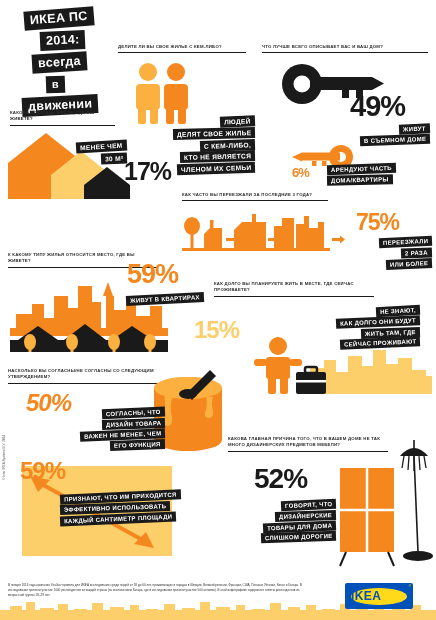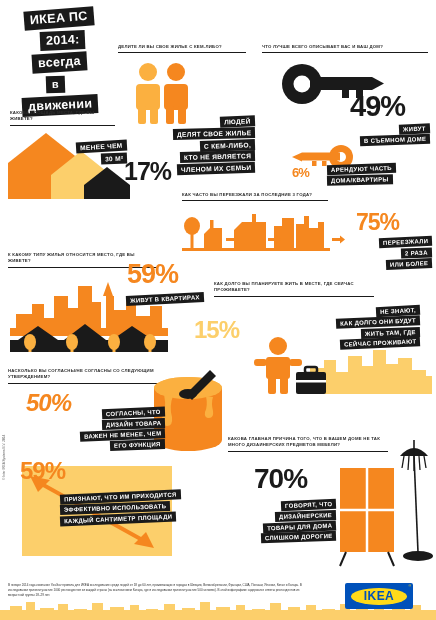--- a/index.html
+++ b/index.html
@@ -34,21 +34,21 @@
   
   #headline{left:117px;top:12px;font-size:16.4px;font-weight:bold;color:#f08020;letter-spacing:-.2px;white-space:nowrap;}
 
   
   #footer-text{left:8px;top:583px;width:300px;font-size:3.05px;line-height:1.62;color:#333;}
   #vert-copy{left:2px;top:480px;font-size:3.2px;color:#555;
       transform:rotate(-90deg);transform-origin:left top;white-space:nowrap;}
   #ikea-logo{left:345px;top:583px;width:68px;height:26px;background:#0051ba;
       border-radius:2px;display:flex;align-items:center;justify-content:center;}
   #ikea-oval{width:56px;height:17px;background:#ffda1a;border-radius:50%;
-      display:flex;align-items:center;justify-content:center;}
+      display:flex;align-items:center;}
   #ikea-word{font-size:12px;font-weight:bold;color:#0051ba;letter-spacing:.4px;
       font-family:"Liberation Sans",sans-serif;}
   #ikea-tm{position:absolute;right:2px;top:1px;font-size:3.5px;color:#ffda1a;}
 
   .skyline-strip{position:absolute;left:0;bottom:0;width:436px;height:18px;}
 </style>
 </head>
 <body>
 
 <div id="page">
@@ -287,21 +287,21 @@
   <div class="abs lbl-wrap r-left" style="left:60px;top:492px;width:200px;">
     <div class="lbl xs" style="transform:rotate(-2.5deg);">ПРИЗНАЮТ, ЧТО ИМ ПРИХОДИТСЯ</div>
     <div class="lbl xs" style="transform:rotate(-2deg);">ЭФФЕКТИВНО ИСПОЛЬЗОВАТЬ</div>
     <div class="lbl xs" style="transform:rotate(-2.5deg);">КАЖДЫЙ САНТИМЕТР ПЛОЩАДИ</div>
   </div>
 
   <div class="abs" style="left:228px;top:436px;width:160px;">
     <div class="qtitle">КАКОВА ГЛАВНАЯ ПРИЧИНА ТОГО, ЧТО В ВАШЕМ ДОМЕ НЕ ТАК МНОГО ДИЗАЙНЕРСКИХ ПРЕДМЕТОВ МЕБЕЛИ?</div>
     <div class="qrule"></div>
   </div>
-  <div class="abs big blk" style="left:254px;top:466px;font-size:28px;">70%</div>
+  <div class="abs big blk" style="left:254px;top:466px;font-size:28px;">52%</div>
   <div class="abs lbl-wrap r-right" style="left:200px;top:500px;width:136px;">
     <div class="lbl xs" style="transform:rotate(-2.5deg);">ГОВОРЯТ, ЧТО</div>
     <div class="lbl xs" style="transform:rotate(-2deg);">ДИЗАЙНЕРСКИЕ</div>
     <div class="lbl xs" style="transform:rotate(-2.5deg);">ТОВАРЫ ДЛЯ ДОМА</div>
     <div class="lbl xs" style="transform:rotate(-2deg);">СЛИШКОМ ДОРОГИЕ</div>
   </div>
   <svg class="abs" style="left:338px;top:440px;" width="96" height="134" viewBox="0 0 96 134">
     <g fill="#F5871F">
       <rect x="2" y="28" width="54" height="84"></rect>
     </g>

